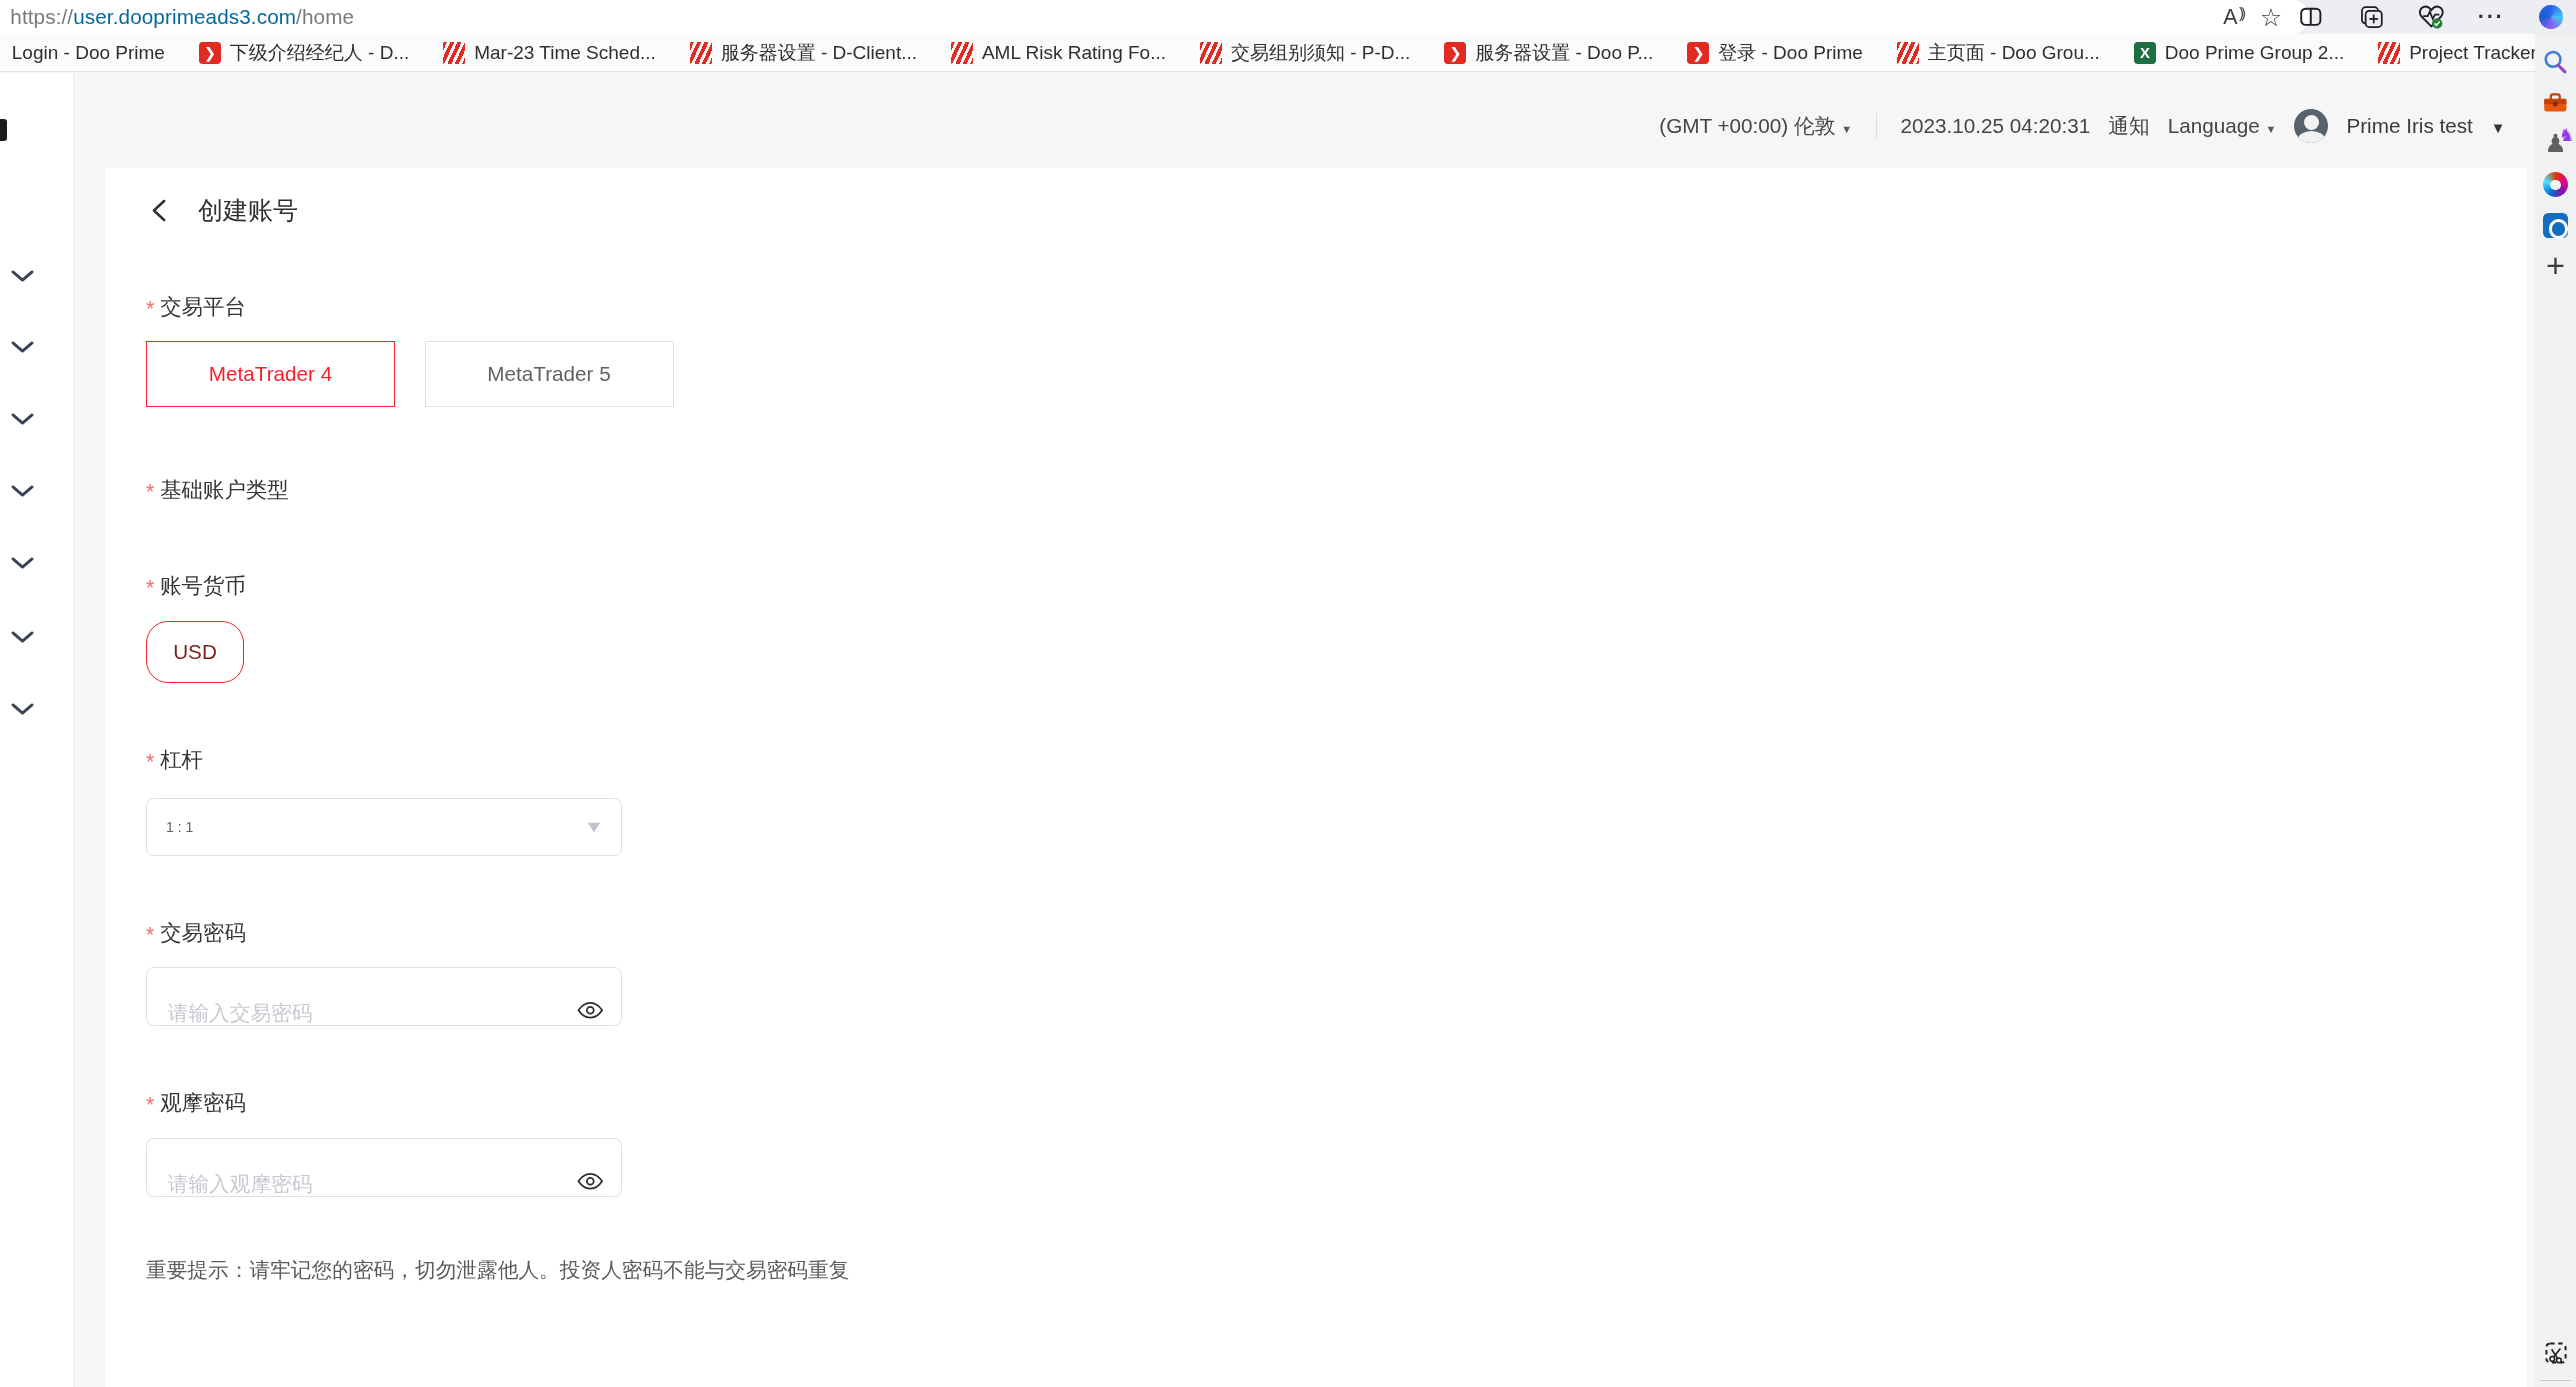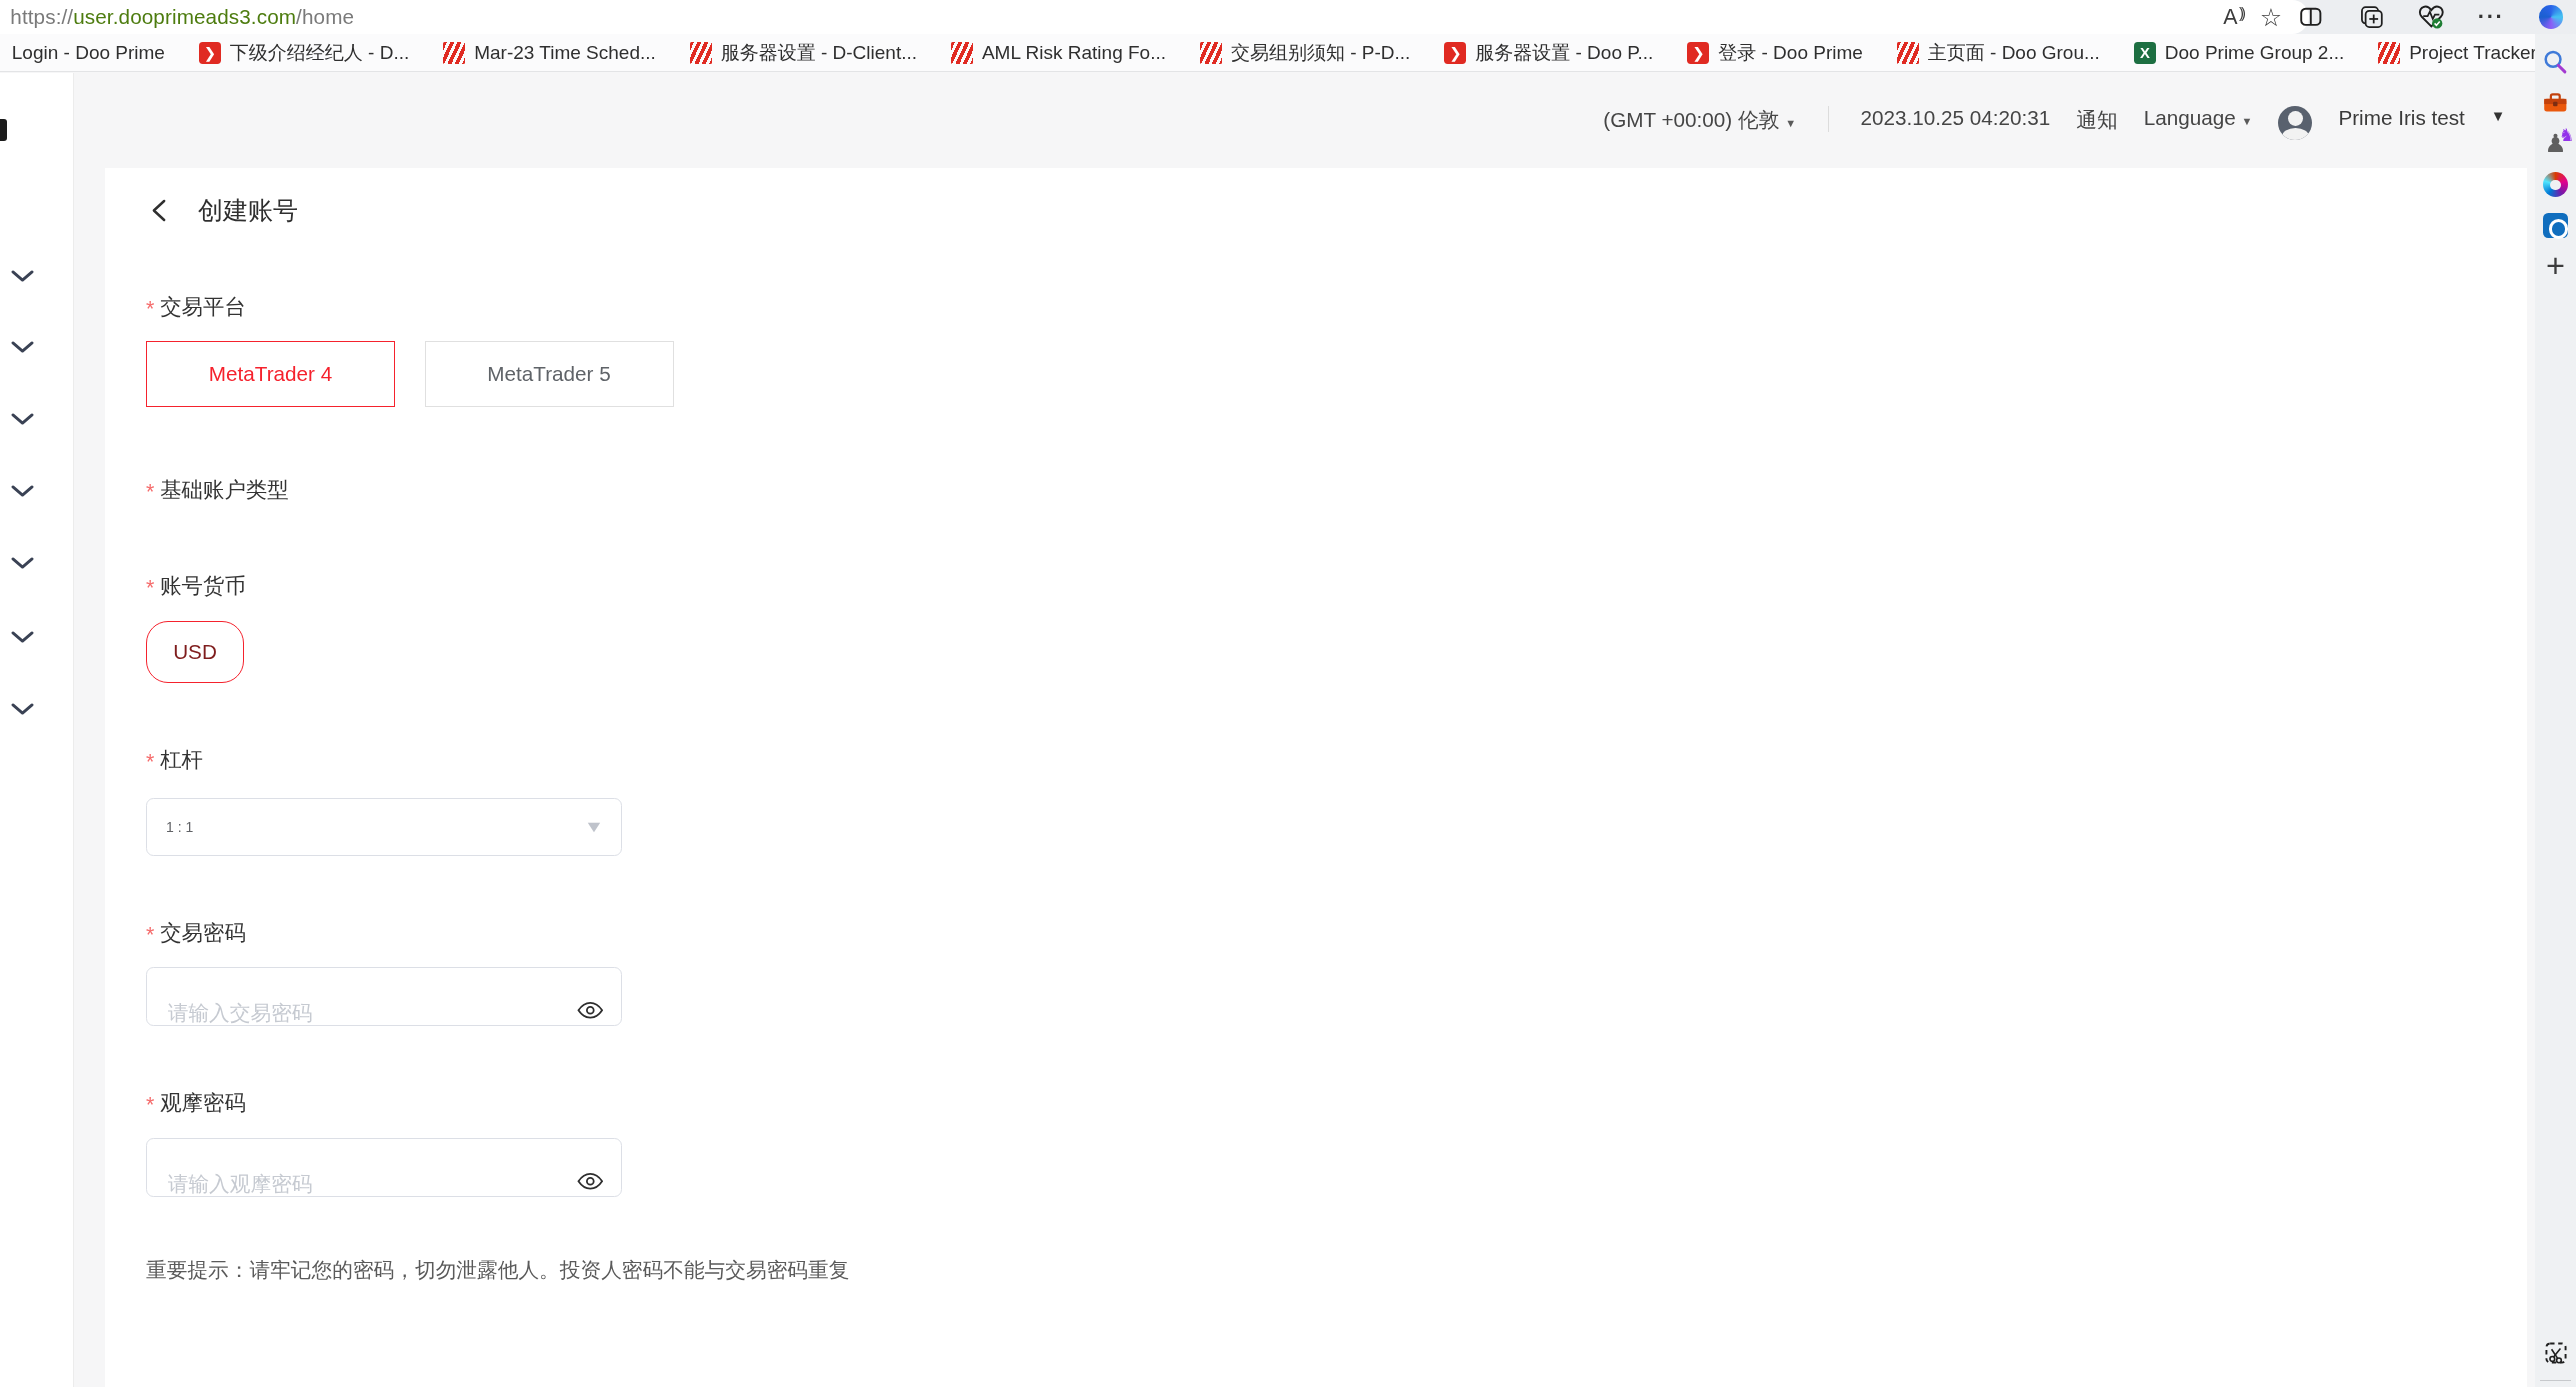--- a/index.html
+++ b/index.html
@@ -5,21 +5,21 @@
   * { margin:0; padding:0; box-sizing:border-box; }
   html,body { width:2576px; height:1387px; overflow:hidden; }
   body { font-family:"Liberation Sans","DejaVu Sans",sans-serif; background:#f6f6f7; position:relative; }
 
   
   .topbar { position:absolute; left:0; top:0; width:2576px; height:34px; background:#eceef1; z-index:5; }
   .url-pill { position:absolute; left:0; top:0; width:2309px; height:34px; background:#ffffff;
               border-radius:0 17px 17px 0; display:flex; align-items:center; padding:0 19px 0 10.3px; }
   .url { font-size:20.7px; letter-spacing:0.1px; flex:1; white-space:nowrap; }
   .u-dim { color:#7a7a7a; }
-  .u-host { color:#4d7c0f;margin-top:12px; }
+  .u-host { color:#0369a1;margin-top:12px; }
   .tb-ico { display:inline-flex; align-items:center; justify-content:center; width:38px; height:34px;
             color:#3c3c3c; cursor:pointer; }
   .read-aloud { font-size:21.4px; font-weight:400; }
   .read-aloud i { font-style:normal; font-size:14.8px; letter-spacing:-3px; margin-left:1.5px; transform:translateY(-4.4px); }
   .star { font-size:25px; }
   .chrome-icons { position:absolute; right:5.9px; top:0; height:34px; display:flex; align-items:center; gap:22px; }
   .dots { font-size:22px; font-weight:700; letter-spacing:1.5px; color:#333; }
   .copilot { width:23.6px; height:23.6px; border-radius:50%;
              background:conic-gradient(#2a63e8,#44c3f2,#8b5cf6,#1b5fd0,#2a63e8); }
 
@@ -54,21 +54,21 @@
   .es-bottom { margin-top:auto; display:flex; flex-direction:column; align-items:center; padding-bottom:5.9px; }
   .es-div { width:31px; height:0.7px; background:#c7c9cc; margin-top:7.4px; }
 
   
   .page { position:absolute; left:0; top:73px; right:41px; bottom:0; background:#f6f6f7; }
 
   .left-nav { position:absolute; left:0; top:0; bottom:0; width:74px; background:#fff; border-right:0.7px solid #ececec; }
   .nav-glyph { position:absolute; left:0; top:46px; width:6.6px; height:22px; background:#1c1c1c; border-radius:0 3px 3px 0; }
   .nav-ch { position:absolute; left:10.3px; cursor:pointer; }
 
-  .hdr { position:absolute; top:32.5px; right:29.5px; height:41px; display:flex; gap:26px;
+  .hdr { position:absolute; top:32.5px; right:29.5px; height:41px; display:flex; align-items:center; gap:18px;
          font-size:20.7px; color:#454545; white-space:nowrap; }
   .hdr .caret { font-size:11px; color:#5a5a5a; transform:translateY(1.5px); }
   .vdiv { width:0.7px; height:26.6px; background:#dcdcdc; margin:0 5.9px; }
   .avatar { width:34px; height:34px; border-radius:50%; background:#59616e; overflow:hidden; position:relative; flex:none; }
   .avatar::before { content:""; position:absolute; left:9.6px; top:5.9px; width:14.8px; height:14.8px; border-radius:50%; background:#f2f2f2; }
   .avatar::after { content:""; position:absolute; left:3.7px; top:22px; width:26.6px; height:17.7px; border-radius:50% 50% 0 0; background:#f2f2f2; }
   .uname { color:#3a3a3a; }
 
   .card { position:absolute; left:105px; top:95px; width:2422px; bottom:0; background:#ffffff; padding:20.7px 41px 0 41px; }
 

